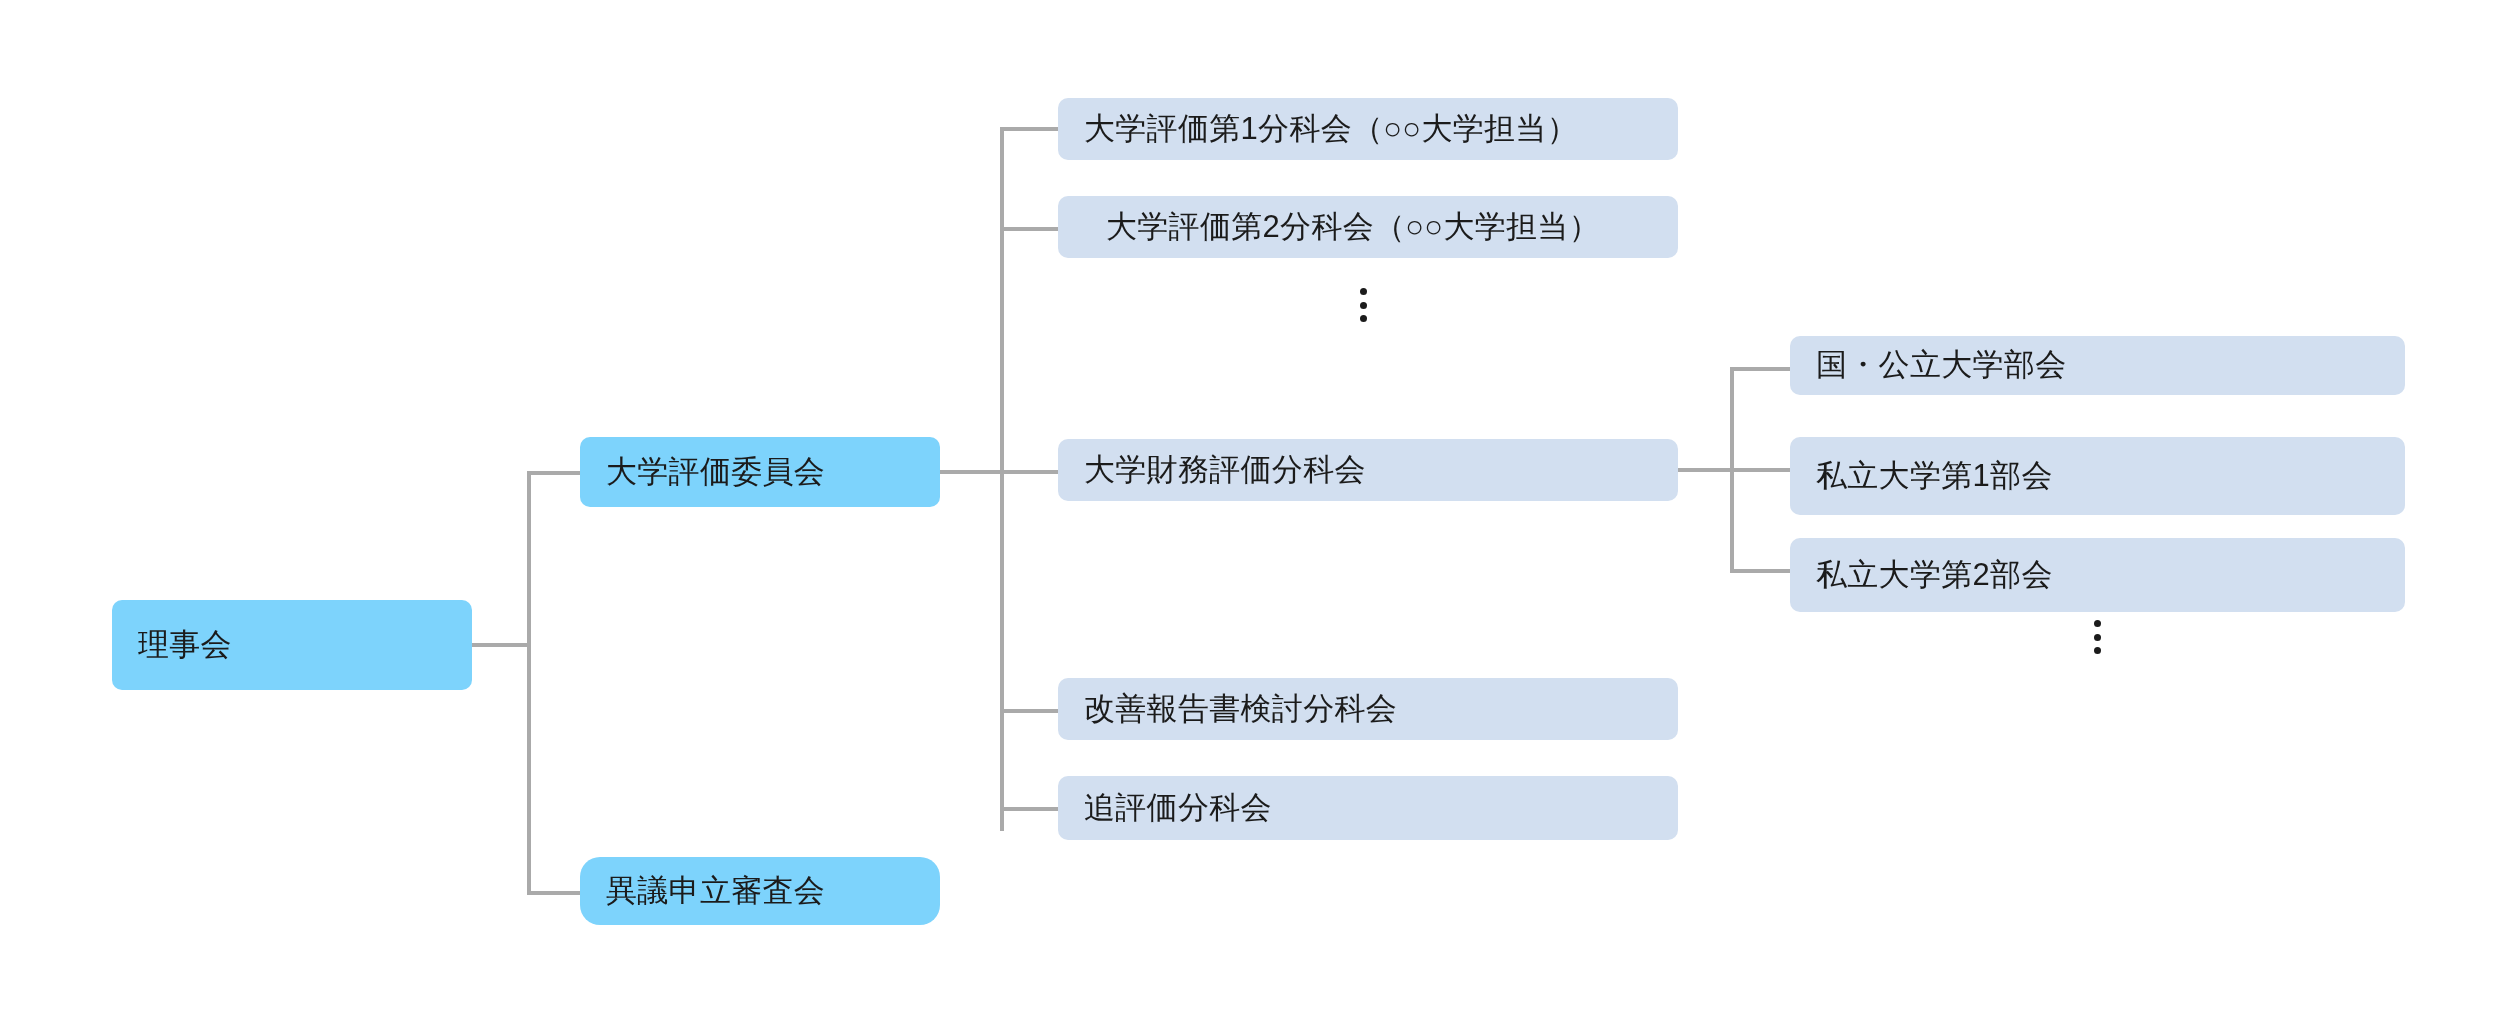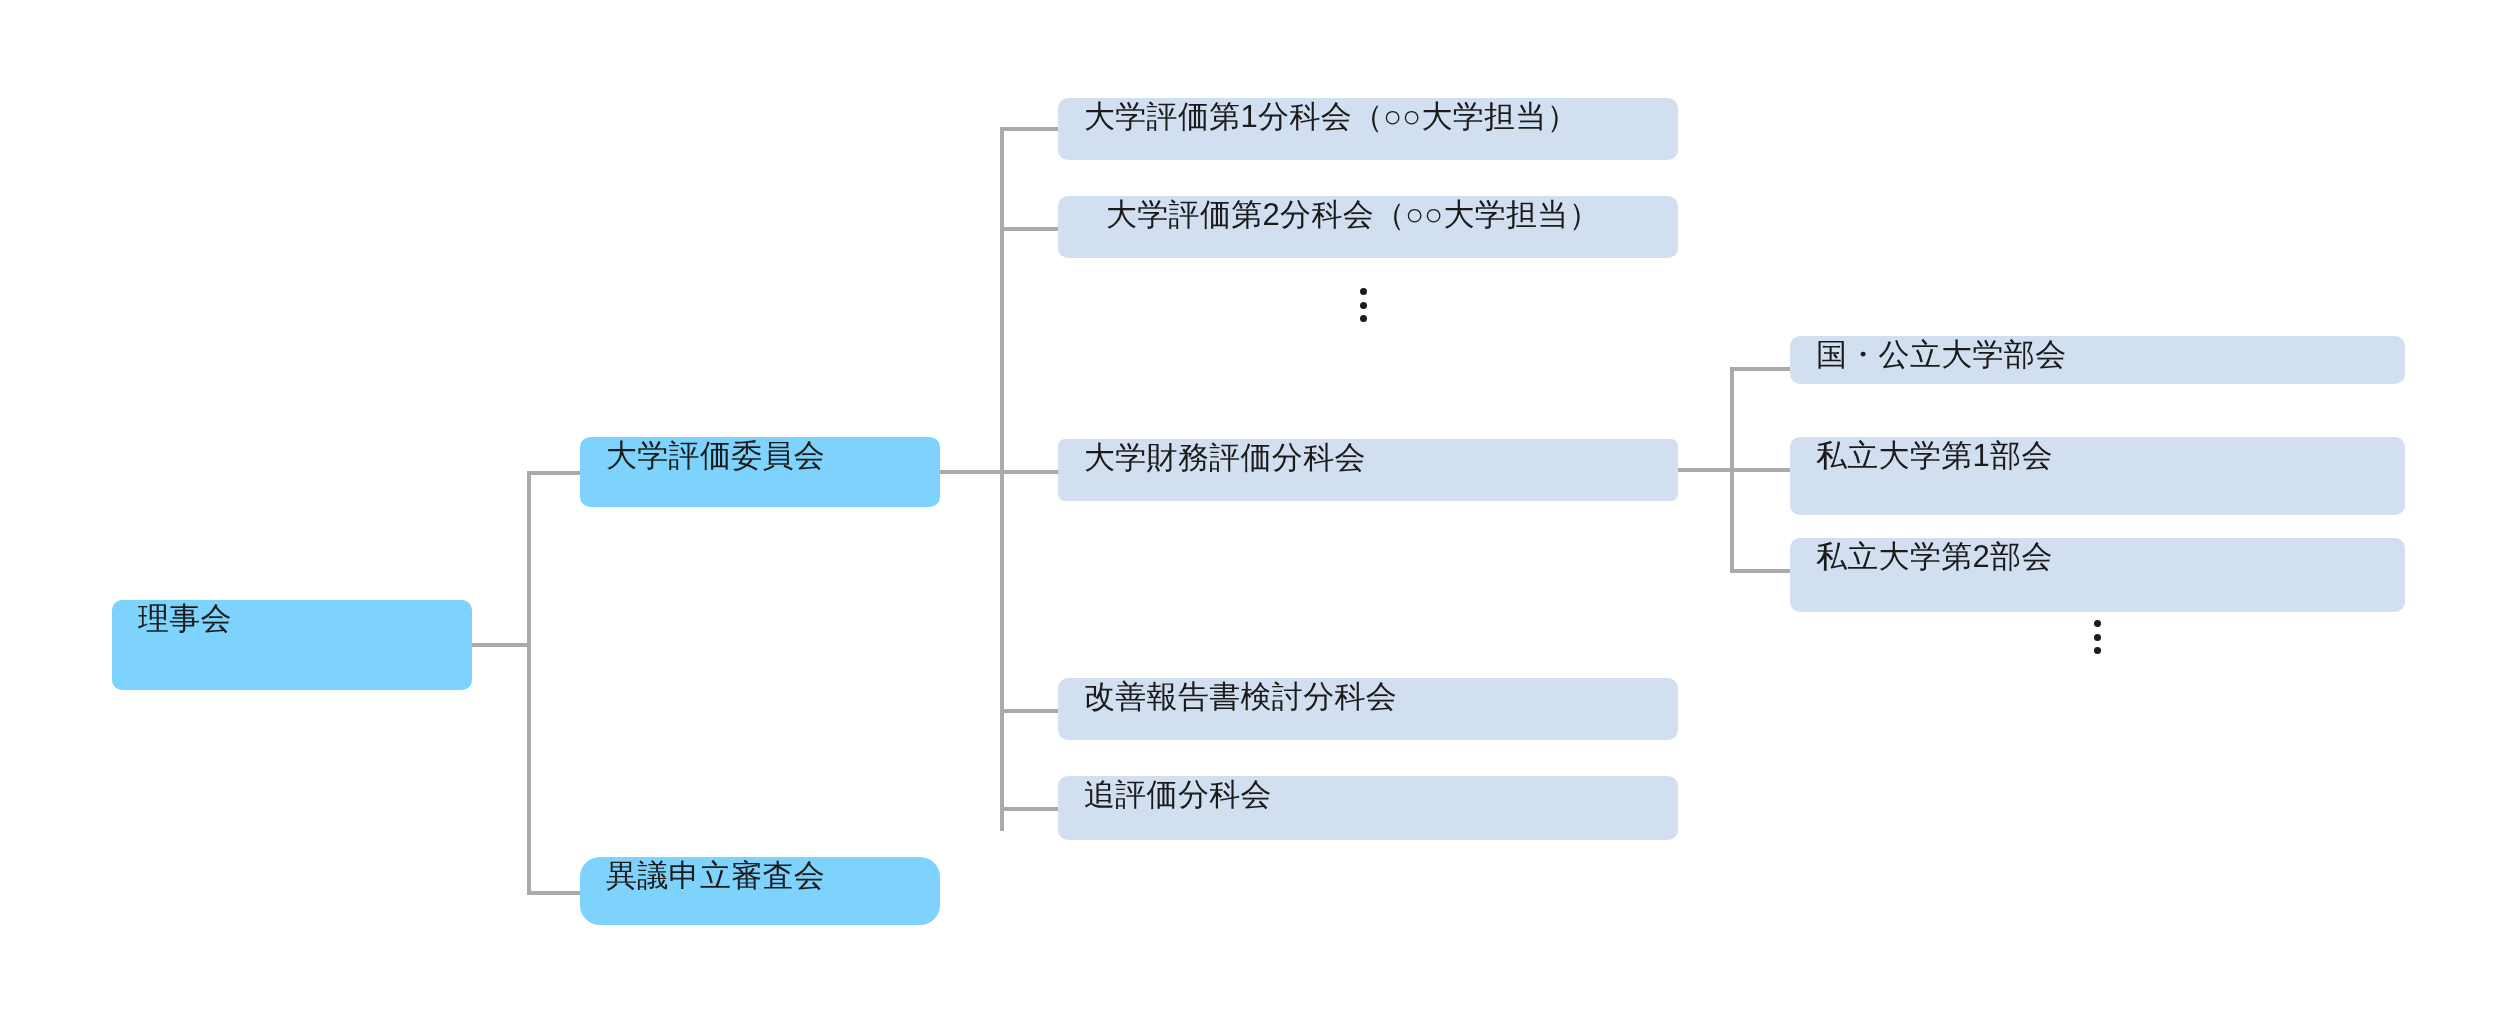--- a/index.html
+++ b/index.html
@@ -20,20 +20,21 @@
     height: 1032px;
     background: #ffffff;
     overflow: hidden;
   }
 
   
   .node {
     position: absolute;
     box-sizing: border-box;
     display: flex;
+    align-items: center;
     border-radius: 10px;
     padding: 0 26px;
     font-size: 31px;
     line-height: 1.25;
     letter-spacing: 0.01em;
     white-space: nowrap;
     color: #1b1b1b;
   }
   .node.green {
     background: #7dd3fc;
@@ -104,39 +105,39 @@
   <div class="node blue" style="left:1058px; top:196px; width:620px; height:62px;padding-left:48px;">
     <span>大学評価第2分科会（○○大学担当）</span>
   </div>
 
   <div class="vdots" style="left:1360px; top:288px;">
     <i></i>
     <i></i>
     <i></i>
   </div>
 
-  <div class="node blue" style="left:1058px; top:439px; width:620px; height:62px;border-radius:7px;">
+  <div class="node blue" style="left:1058px; top:439px; width:620px; height:62px;">
     <span>大学財務評価分科会</span>
   </div>
 
   <div class="node blue" style="left:1058px; top:678px; width:620px; height:62px;">
     <span>改善報告書検討分科会</span>
   </div>
 
   <div class="node blue" style="left:1058px; top:776px; width:620px; height:64px;">
     <span>追評価分科会</span>
   </div>
 
   <div class="conn h" style="left:1678px; top:468px; width:56px;"></div>
   <div class="conn v" style="left:1730px; top:369px; height:204px;"></div>
   <div class="conn h" style="left:1730px; top:367px; width:62px;"></div>
   <div class="conn h" style="left:1730px; top:468px; width:62px;"></div>
   <div class="conn h" style="left:1730px; top:569px; width:62px;"></div>
 
-  <div class="node blue" style="left:1790px; top:336px; width:615px; height:48px;">
+  <div class="node blue" style="left:1790px; top:336px; width:615px; height:59px;">
     <span>国・公立大学部会</span>
   </div>
 
   <div class="node blue" style="left:1790px; top:437px; width:615px; height:78px;">
     <span>私立大学第1部会</span>
   </div>
 
   <div class="node blue" style="left:1790px; top:538px; width:615px; height:74px;">
     <span>私立大学第2部会</span>
   </div>

